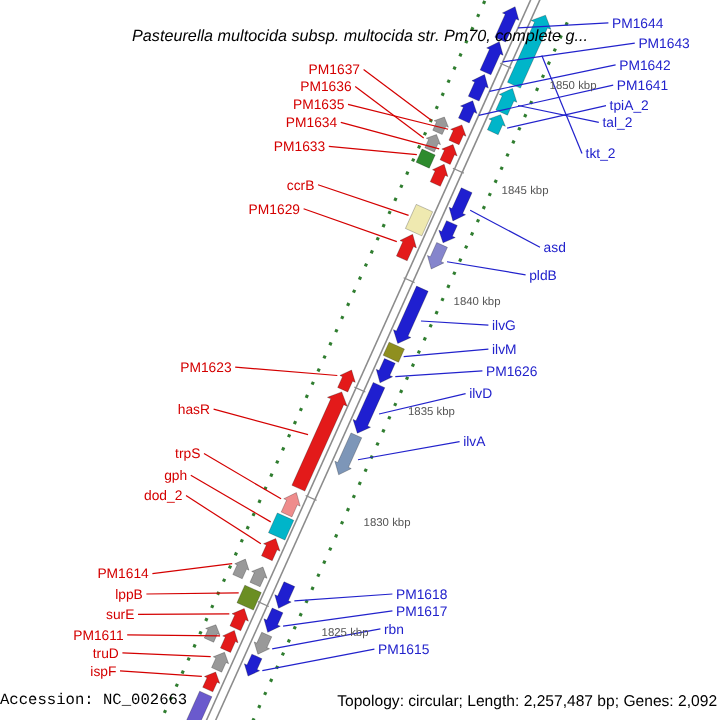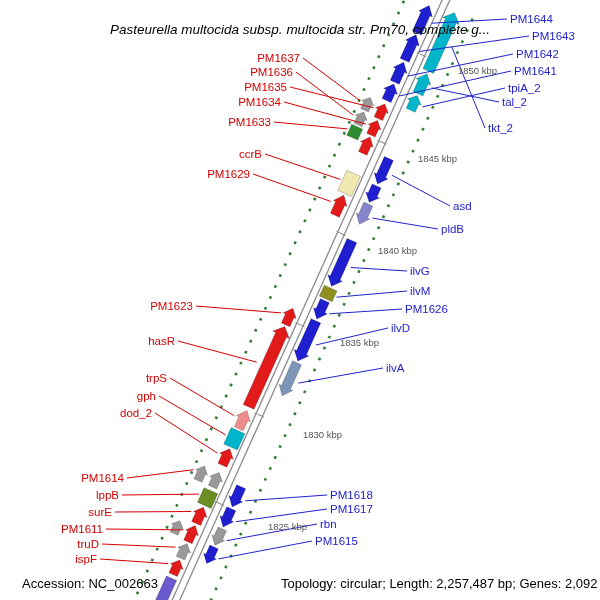--- a/index.html
+++ b/index.html
@@ -1,21 +1,21 @@
 <!DOCTYPE html>
 <html><head>
 <meta charset="utf-8">
 <style>
   html,body{margin:0;padding:0;background:#fff;}
   .stage{position:relative;width:600px;height:600px;background:#ffffff;overflow:hidden;
          font-family:"Liberation Sans","DejaVu Sans",sans-serif;}
   .stage svg{position:absolute;top:0;left:0;}
   .title{position:absolute;top:22px;left:0;width:100%;text-align:center;
          font-style:italic;font-size:13.5px;color:#000;}
-  .footer-acc{position:absolute;left:22px;bottom:9px;font-size:13px;color:#000;}
+  .footer-acc{position:absolute;left:0;bottom:9px;font-size:13px;color:#000;font-family:Liberation Mono, monospace;}
   .footer-topo{position:absolute;left:258px;bottom:9px;font-size:13px;color:#000;margin-left:23px;}
 </style>
 </head>
 <body>
 
 <div class="stage">
   <svg id="map" width="600" height="600" viewBox="0 0 600 600">
       <g transform="translate(446,0) rotate(24.23)">
         <g fill="#2f7d2f">
           <rect x="-39.3" y="6" width="2.6" height="2.6"></rect>

